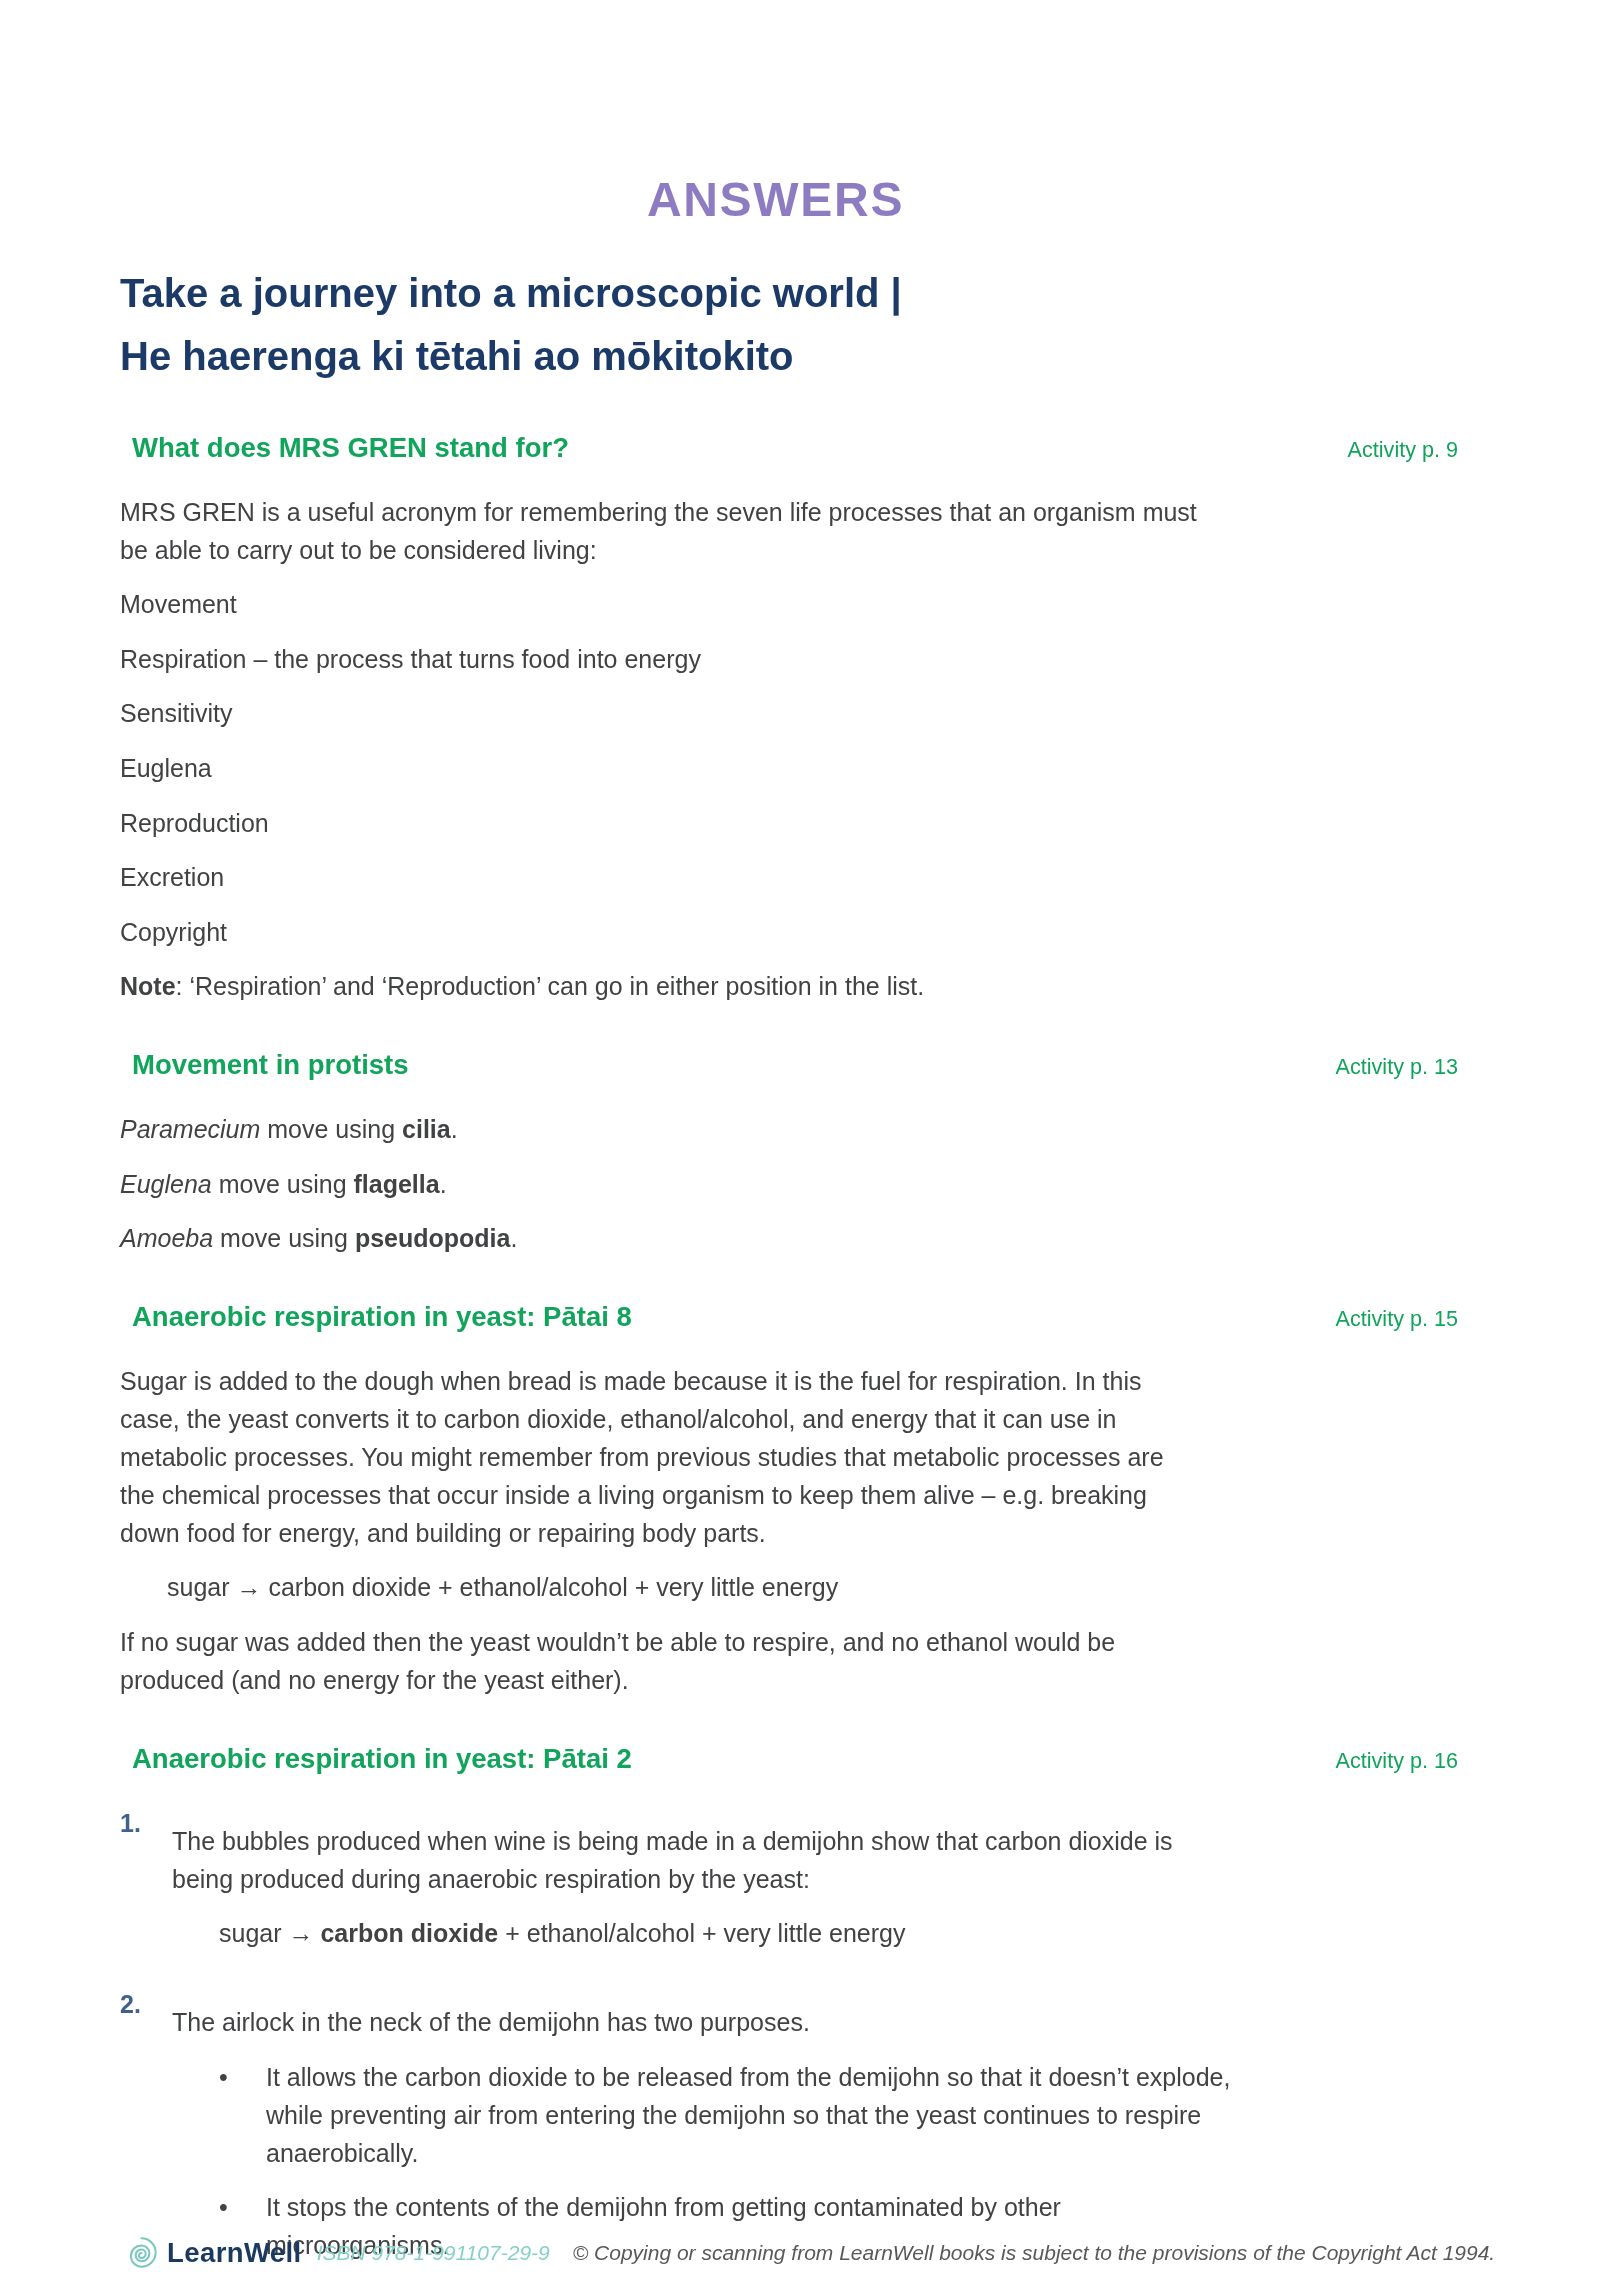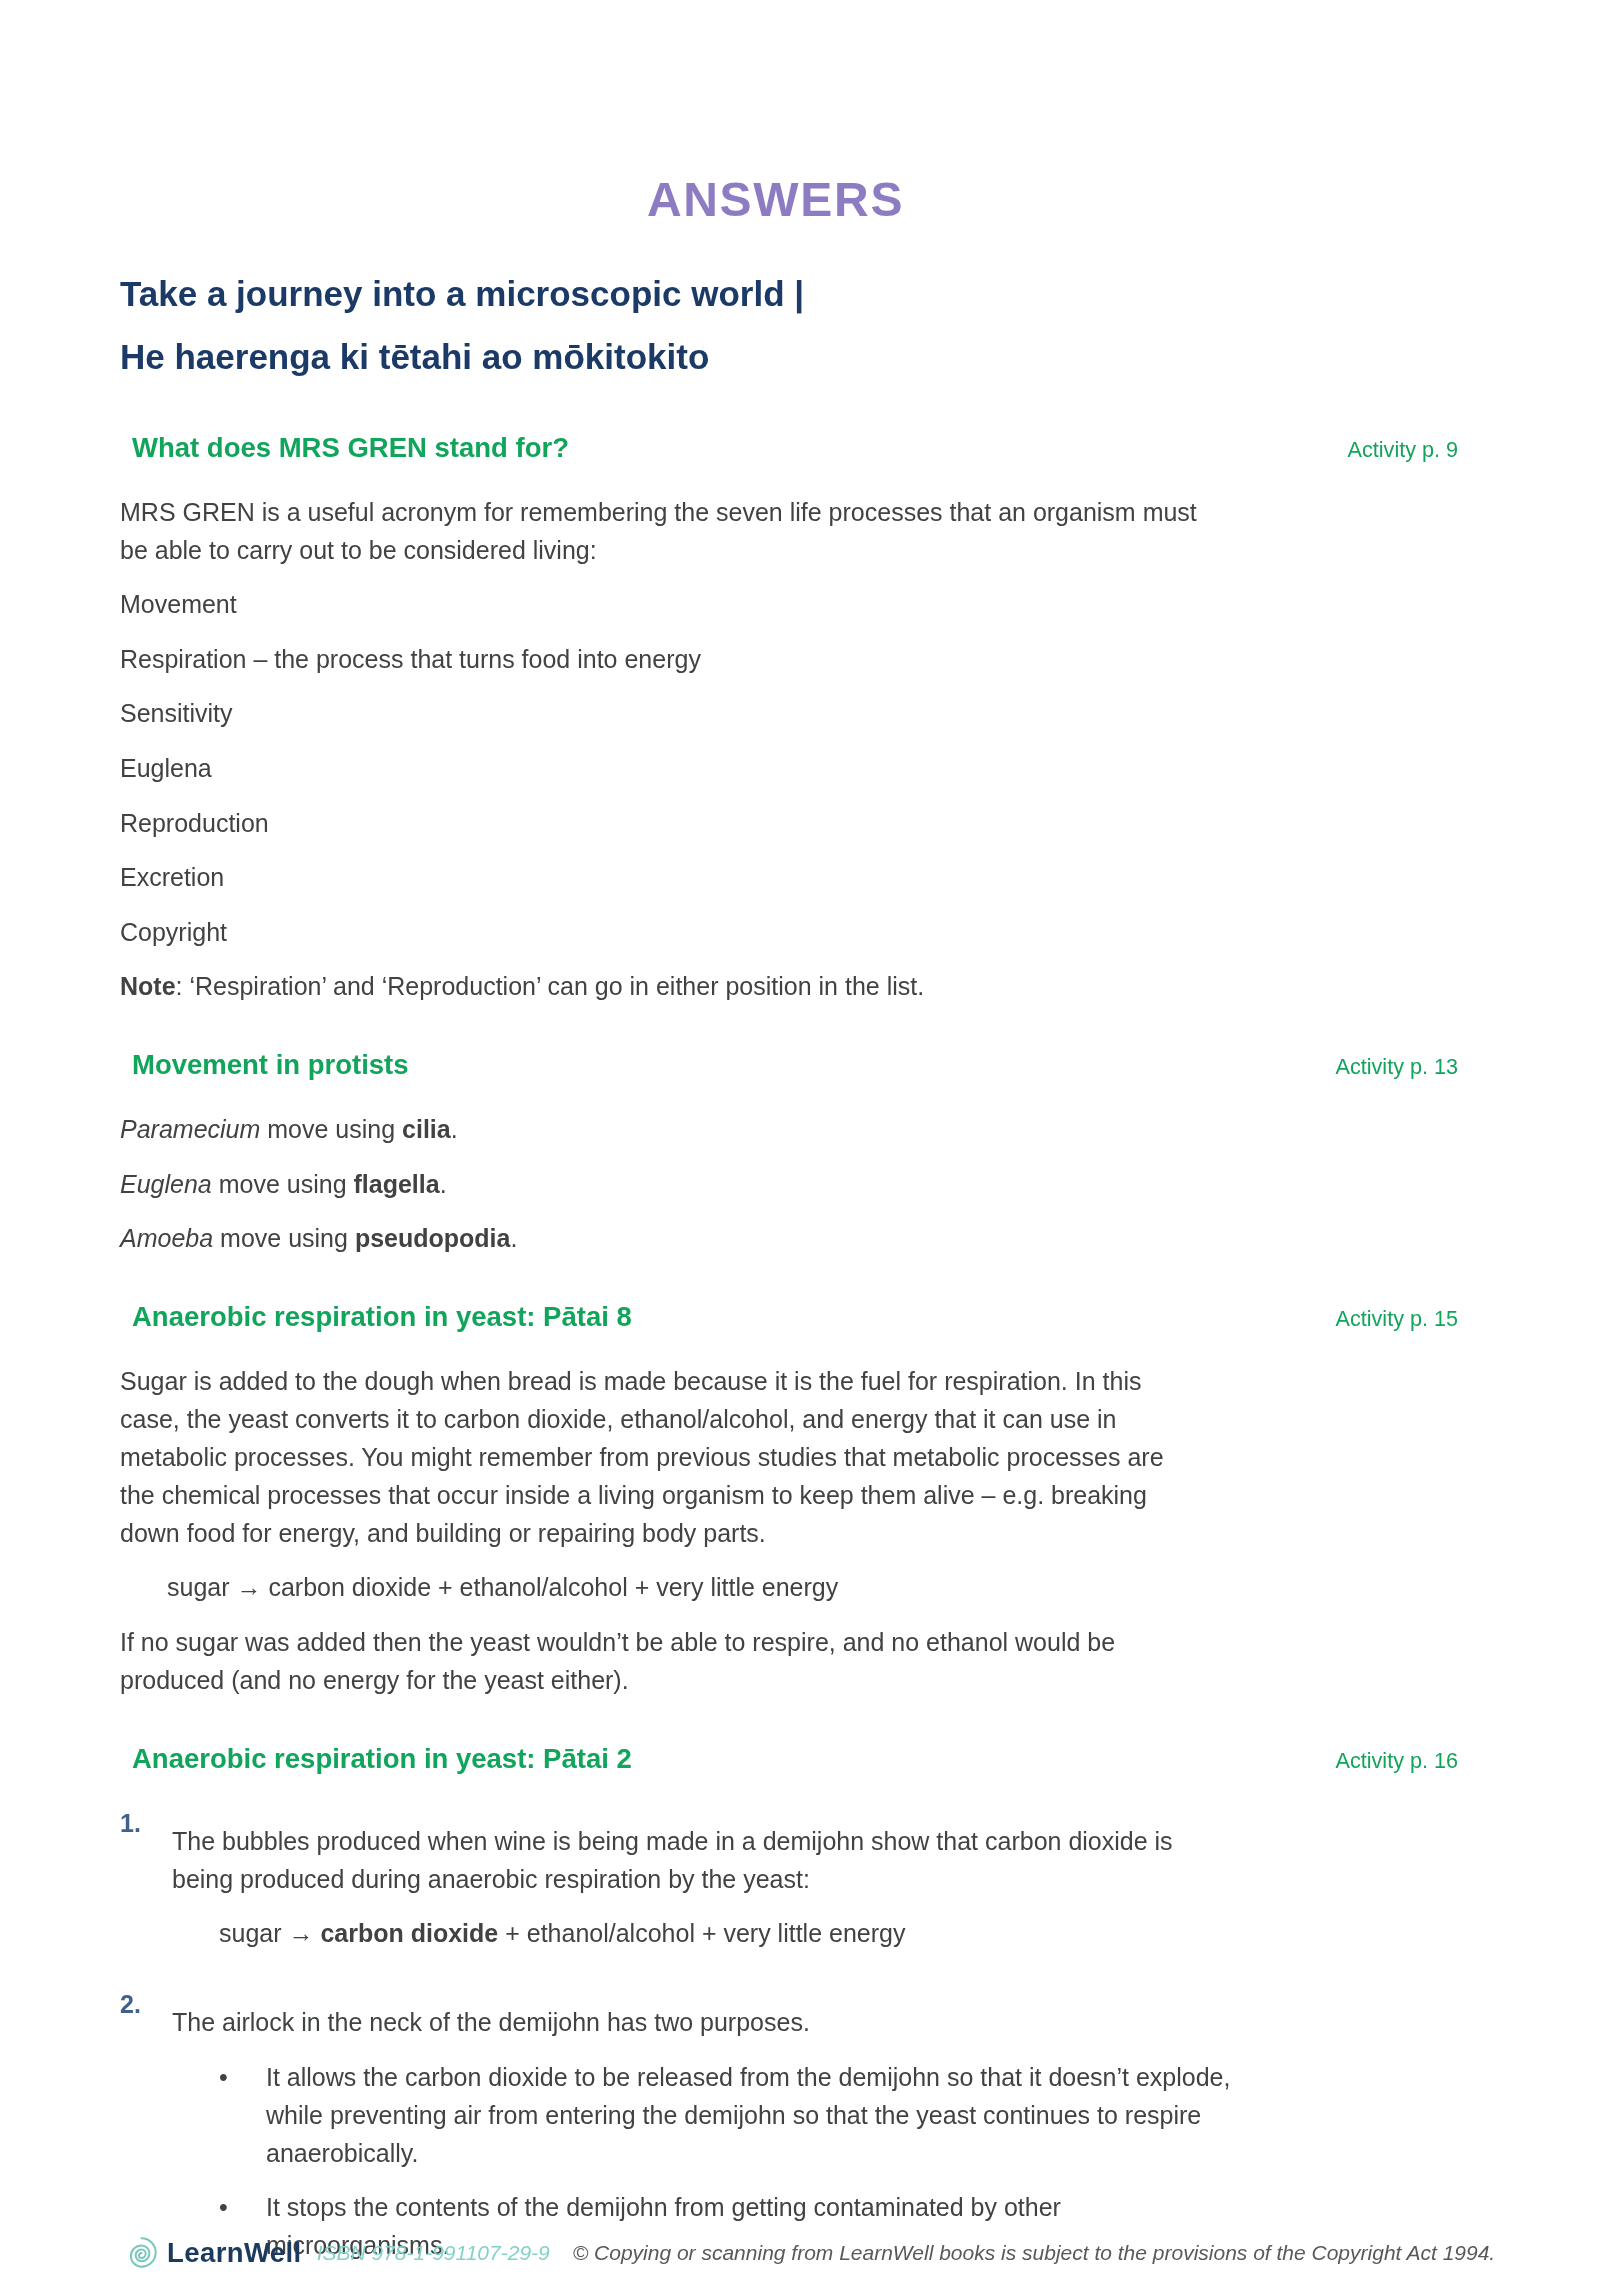--- a/index.html
+++ b/index.html
@@ -15,21 +15,21 @@
   }
   h1.answers{
     margin:171px -161px 0 -188px;
     text-align:center;
     font-size:48px; line-height:58px;
     font-weight:700; letter-spacing:1.7px;
     color:var(--purple,#8e7cc3);
   }
   h2.chapter{
     margin:33px 0 0;
-    font-size:35px; line-height:63px;
+    font-size:40px; line-height:63px;
     font-weight:600;
     color:var(--navy,#1c3a68);
   }
   .sec-head{
     display:flex; justify-content:space-between; align-items:baseline;
     margin-top:32px;
   }
   .sec-title{
     margin:12px;
     font-size:27.5px; font-weight:700;

